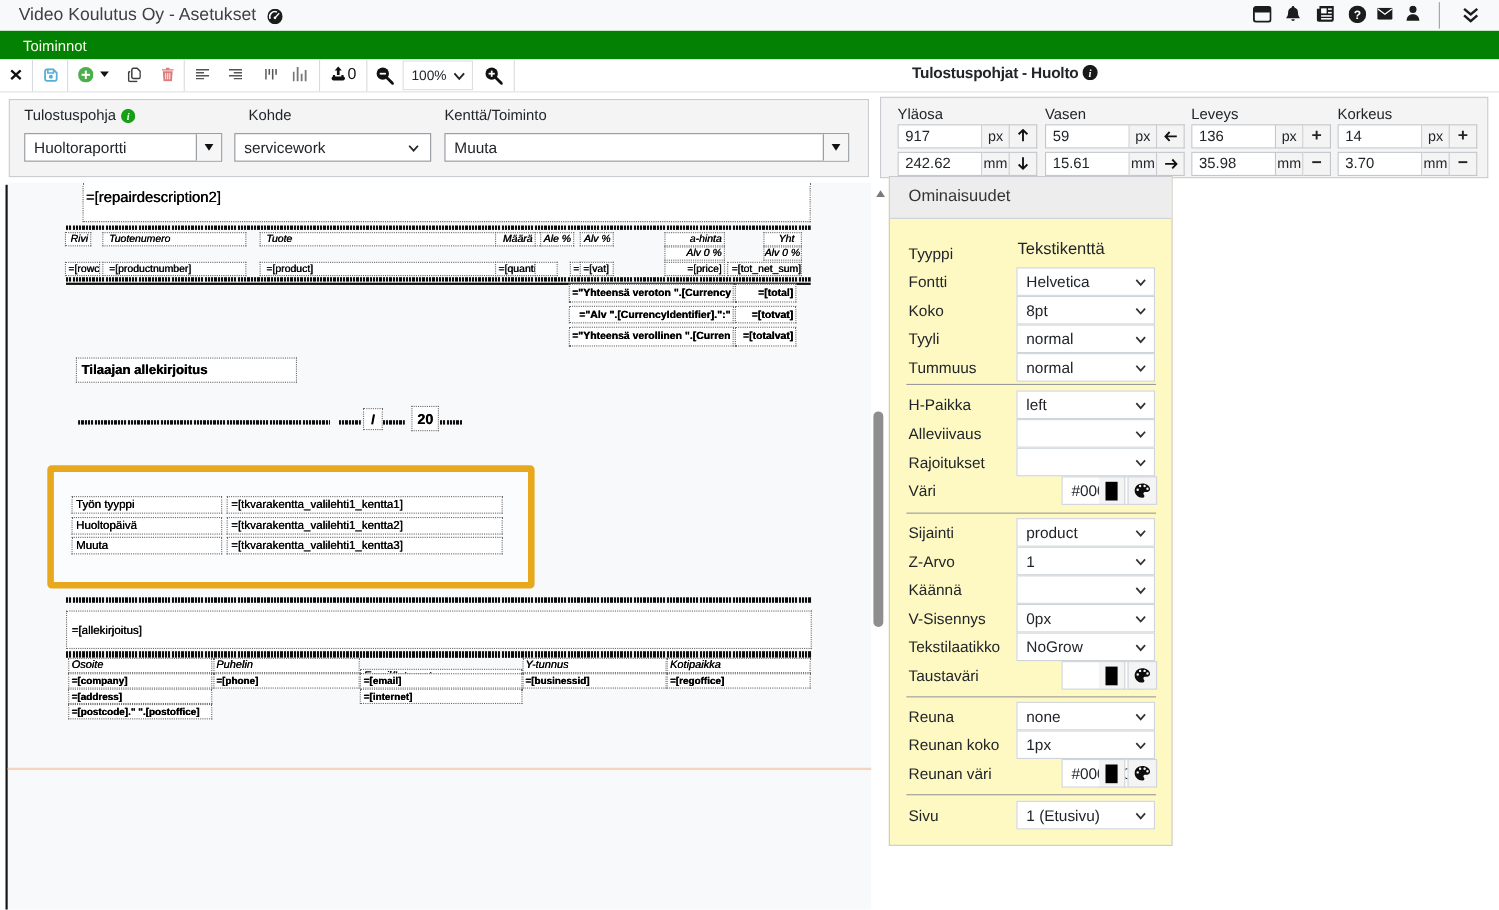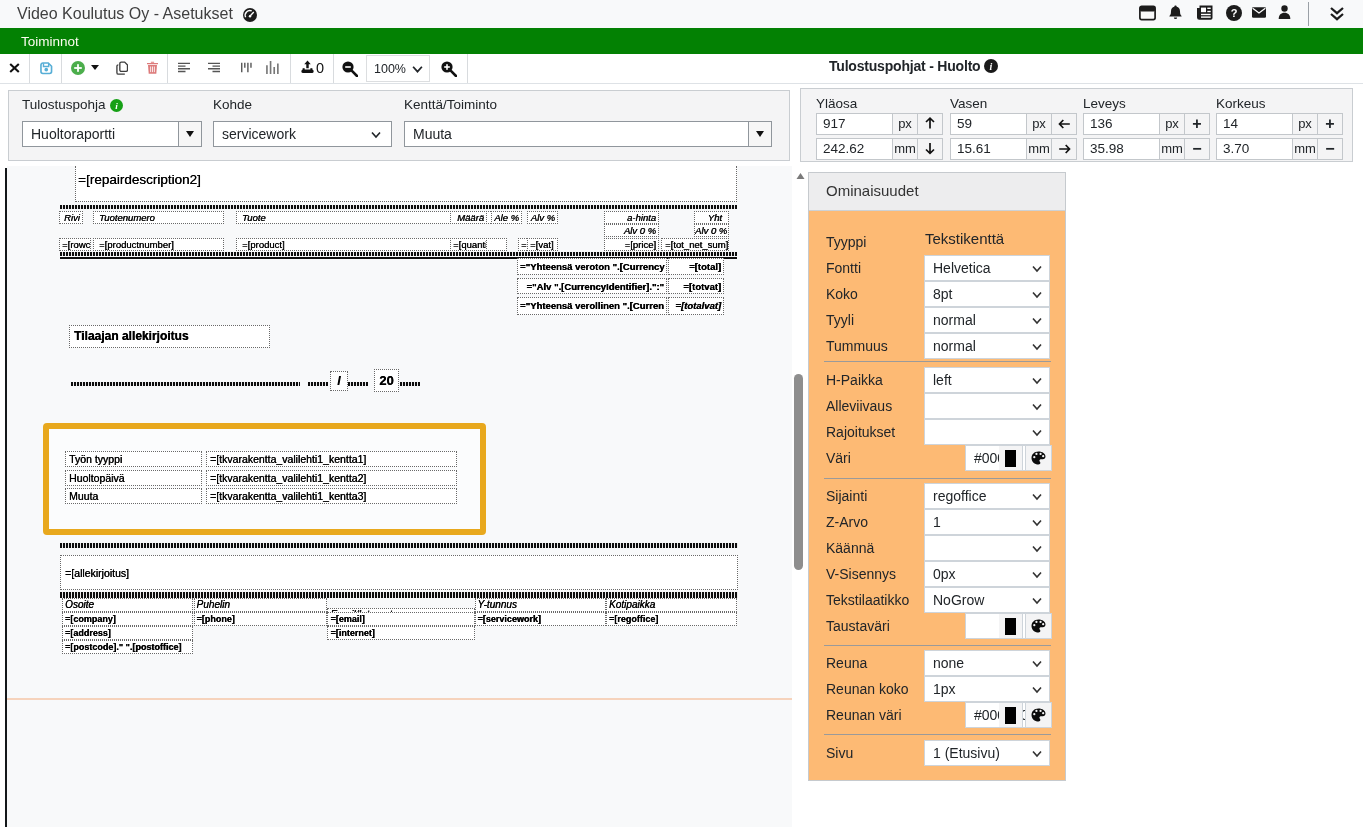--- a/index.html
+++ b/index.html
@@ -35,21 +35,21 @@
   #blackline{left:5px;top:168px;width:2px;height:659px;background:#14171a;}
   .dbox{position:absolute;border:1px dotted #696969;box-sizing:border-box;background:#fff;font-size:10px;color:#000;white-space:nowrap;overflow:hidden;text-shadow:0.35px 0 0 #000;}
   .dashline{position:absolute;background:repeating-linear-gradient(90deg,#0d0d0d 0 2px,#e9e9e9 2px 3px);}
   .it{font-style:italic;}
   .bd{font-weight:bold;}
   .rt{text-align:right;}
   .clip{overflow:hidden;white-space:nowrap;}
   
   #scrollthumb{left:794px;top:374px;width:9px;height:196px;background:#8e8e8e;border-radius:5px;}
   
-  #ppanel{left:808px;top:172px;width:258px;height:609px;background:#fdba74;border:1px solid #c6cace;box-sizing:border-box;}
+  #ppanel{left:808px;top:160px;width:258px;height:609px;background:#fef9c3;border:1px solid #c6cace;box-sizing:border-box;}
   #phead{position:absolute;left:0;top:0;width:100%;height:38px;background:#ededee;border-bottom:1px solid #cdd1d4;box-sizing:border-box;}
   #phead span{position:absolute;left:17px;top:9px;font-size:15px;color:#333;}
   .plabel{position:absolute;left:17px;font-size:14px;color:#212529;}
   .psel{position:absolute;left:115px;width:126px;height:26px;background:#fff;border:1px solid #ced4da;box-sizing:border-box;}
   .psel .txt{position:absolute;left:8px;top:4px;font-size:14px;color:#212529;}
   .chev{position:absolute;right:7px;top:8px;width:10px;height:10px;}
   .pdiv{position:absolute;left:15px;width:227px;height:1px;background:#9a9a9a;}
   .pinput{position:absolute;left:115px;width:75px;height:26px;background:#fff;border:1px solid #ced4da;box-sizing:border-box;font-size:14px;color:#212529;line-height:24px;padding-left:8px;margin-left:41px;}
   .pswatch{position:absolute;left:190px;width:24px;height:26px;border:1px solid #ced4da;border-left:none;box-sizing:border-box;background:#f4f4f5;}
   .pswatch::after{content:"";position:absolute;left:6px;top:4px;width:11px;height:17px;background:#000;}
@@ -169,21 +169,21 @@
     <rect x="6.2" y="4.2" width="1.6" height="5.6" fill="#fff"></rect>
   </svg>
 <div class="tsep" style="left:467px;top:54px;"></div>
 
 <div class="abs" id="formpanel"></div>
 <div class="flabel" style="left:22px;top:97px;">Tulostuspohja</div>
 <svg class="abs" style="left:110px;top:99px;" width="13" height="13" viewBox="0 0 14 14">
     <circle cx="7" cy="7" r="7" fill="#16a016"></circle>
     <text x="7" y="10.6" font-family="Liberation Serif,serif" font-size="10" font-weight="bold" font-style="italic" fill="#fff" text-anchor="middle">i</text>
   </svg>
-<div class="flabel" style="left:213px;top:97px;">Kohde</div>
+<div class="flabel" style="left:226px;top:97px;">Kohde</div>
 <div class="flabel" style="left:404px;top:97px;">Kenttä/Toiminto</div>
 <div class="combo" style="left:22px;top:121px;width:180px;">
   <span class="txt">Huoltoraportti</span>
     <span class="btn">
       <span class="caret"></span>
     </span>
 </div>
 <div class="selbox" style="left:213px;top:121px;width:179px;">
   <span class="txt">servicework</span>
   <svg class="chev" viewBox="0 0 10 10" style="right:10px;">
@@ -269,21 +269,21 @@
 <div class="dbox clip" style="left:661px;top:238px;width:68px;height:13px;line-height:11px;padding-left:3px;font-size:9.5px;">=[tot_net_sum]</div>
 
 <div class="dashline" style="left:60px;top:251.5px;width:677px;height:4.5px;"></div>
 <div class="abs" style="left:60px;top:257px;width:677px;height:2px;background:#0d0d0d;"></div>
 
 <div class="dbox bd clip" style="left:517px;top:258px;width:150px;height:16.5px;line-height:15px;padding-left:2px;font-size:9.5px;">="Yhteensä veroton ".[Currency</div>
 <div class="dbox bd rt" style="left:668px;top:258px;width:56px;height:16.5px;line-height:15px;padding-right:2px;font-size:9.5px;">=[total]</div>
 <div class="dbox bd rt" style="left:517px;top:277.5px;width:150px;height:16.5px;line-height:15px;padding-right:2px;font-size:9.5px;">="Alv ".[CurrencyIdentifier].":"</div>
 <div class="dbox bd rt" style="left:668px;top:277.5px;width:56px;height:16.5px;line-height:15px;padding-right:2px;font-size:9.5px;">=[totvat]</div>
 <div class="dbox bd clip" style="left:517px;top:297px;width:150px;height:17.5px;line-height:15px;padding-left:2px;font-size:9.5px;">="Yhteensä verollinen ".[Curren</div>
-<div class="dbox bd rt" style="left:668px;top:297px;width:56px;height:17.5px;line-height:15px;padding-right:2px;font-size:9.5px;font-style:italic;">=[totalvat]</div>
+<div class="dbox bd rt" style="left:668px;top:297px;width:56px;height:17.5px;line-height:15px;padding-right:2px;font-size:9.5px;">=[totalvat]</div>
 
 <div class="dbox bd" style="left:69px;top:324.5px;width:201px;height:23.5px;font-size:12px;line-height:21px;padding-left:4px;">Tilaajan allekirjoitus</div>
 <div class="dashline" style="left:71px;top:382px;width:229px;height:4px;"></div>
 <div class="dashline" style="left:308px;top:382px;width:20px;height:4px;"></div>
 <div class="dbox bd" style="left:330px;top:371px;width:18px;height:20px;font-size:12px;line-height:18px;text-align:center;">/</div>
 <div class="dashline" style="left:348px;top:382px;width:20px;height:4px;"></div>
 <div class="dbox bd" style="left:374px;top:369px;width:25px;height:23px;font-size:13px;line-height:21px;text-align:center;">20</div>
 <div class="dashline" style="left:400px;top:382px;width:20px;height:4px;"></div>
 
 <div class="abs" style="left:43px;top:423px;width:443px;height:112px;border:6.5px solid #e8a81d;border-radius:4px;box-sizing:border-box;background:#fbfcfd;"></div>
@@ -299,21 +299,21 @@
 <div class="dashline" style="left:60px;top:591.5px;width:678px;height:6.5px;"></div>
 
 <div class="dbox it" style="left:62px;top:598px;width:131px;height:13.5px;line-height:11px;padding-left:2px;">Osoite</div>
 <div class="dbox it" style="left:193.5px;top:598px;width:133px;height:13.5px;line-height:11px;padding-left:2px;">Puhelin</div>
 <div class="dbox it" style="left:326.5px;top:608px;width:148px;height:13.5px;line-height:11px;padding-left:3px;">Email/Internet</div>
 <div class="dbox it" style="left:474.5px;top:598px;width:131.5px;height:13.5px;line-height:11px;padding-left:2px;">Y-tunnus</div>
 <div class="dbox it" style="left:606px;top:598px;width:131px;height:13.5px;line-height:11px;padding-left:2px;">Kotipaikka</div>
 <div class="dbox bd" style="left:62px;top:611.5px;width:131px;height:14px;line-height:12px;padding-left:2px;font-size:9px;">=[company]</div>
 <div class="dbox bd" style="left:193.5px;top:611.5px;width:133px;height:14px;line-height:12px;padding-left:2px;font-size:9px;">=[phone]</div>
 <div class="dbox bd" style="left:326.5px;top:611.5px;width:148px;height:14px;line-height:12px;padding-left:3px;font-size:9px;">=[email]</div>
-<div class="dbox bd" style="left:474.5px;top:611.5px;width:131.5px;height:14px;line-height:12px;padding-left:2px;font-size:9px;">=[servicework]</div>
+<div class="dbox bd" style="left:474.5px;top:611.5px;width:131.5px;height:14px;line-height:12px;padding-left:2px;font-size:9px;">=[businessid]</div>
 <div class="dbox bd" style="left:606px;top:611.5px;width:131px;height:14px;line-height:12px;padding-left:2px;font-size:9px;">=[regoffice]</div>
 <div class="dbox bd" style="left:62px;top:625.5px;width:131px;height:14px;line-height:12px;padding-left:2px;font-size:9px;">=[address]</div>
 <div class="dbox bd" style="left:326.5px;top:625.5px;width:148px;height:14px;line-height:12px;padding-left:3px;font-size:9px;">=[internet]</div>
 <div class="dbox bd" style="left:62px;top:639.5px;width:131px;height:14px;line-height:12px;padding-left:2px;font-size:9px;">=[postcode]." ".[postoffice]</div>
 
 <div class="abs" style="left:7px;top:698px;width:785px;height:1.5px;background:#f6d3bc;"></div>
 
 <div class="abs" id="scrollthumb"></div>
 <svg class="abs" style="left:796px;top:172px;" width="9" height="8" viewBox="0 0 9 8">
     <path d="M4.5 1 L8.5 7 L0.5 7 Z" fill="#7a7a7a"></path>
@@ -382,21 +382,21 @@
   <div class="ppal" style="top:272px;">
       <svg width="15" height="14" viewBox="0 0 16 15">
         <path d="M8 0.5 C3.5 0.5 0.5 3.6 0.5 7.5 C0.5 11.4 3.8 14.5 8 14.5 C9.2 14.5 10 13.7 10 12.7 C10 12.1 9.7 11.8 9.5 11.5 C9.2 11.2 9 10.9 9 10.4 C9 9.5 9.8 8.9 10.8 8.9 L12.5 8.9 C14.3 8.9 15.5 7.6 15.5 6 C15.5 2.9 12.2 0.5 8 0.5 Z M3.5 7.8 A1.2 1.2 0 1 1 3.5 5.4 A1.2 1.2 0 0 1 3.5 7.8 Z M5.8 4.3 A1.2 1.2 0 1 1 5.8 1.9 A1.2 1.2 0 0 1 5.8 4.3 Z M10.2 4.3 A1.2 1.2 0 1 1 10.2 1.9 A1.2 1.2 0 0 1 10.2 4.3 Z M13 6.8 A1.2 1.2 0 1 1 13 4.4 A1.2 1.2 0 0 1 13 6.8 Z" fill="#0c0c0c"></path>
       </svg>
     </div>
 
   <div class="pdiv" style="top:305px;"></div>
 
   <div class="plabel" style="top:315px;">Sijainti</div>
   <div class="psel" style="top:310px;">
-      <span class="txt">regoffice</span>
+      <span class="txt">product</span>
       <svg class="chev" viewBox="0 0 10 10">
         <path d="M1 2.5 L5 7 L9 2.5" fill="none" stroke="#333" stroke-width="1.6"></path>
       </svg>
     </div>
   <div class="plabel" style="top:341px;">Z-Arvo</div>
   <div class="psel" style="top:336px;">
       <span class="txt">1</span>
       <svg class="chev" viewBox="0 0 10 10">
         <path d="M1 2.5 L5 7 L9 2.5" fill="none" stroke="#333" stroke-width="1.6"></path>
       </svg>

